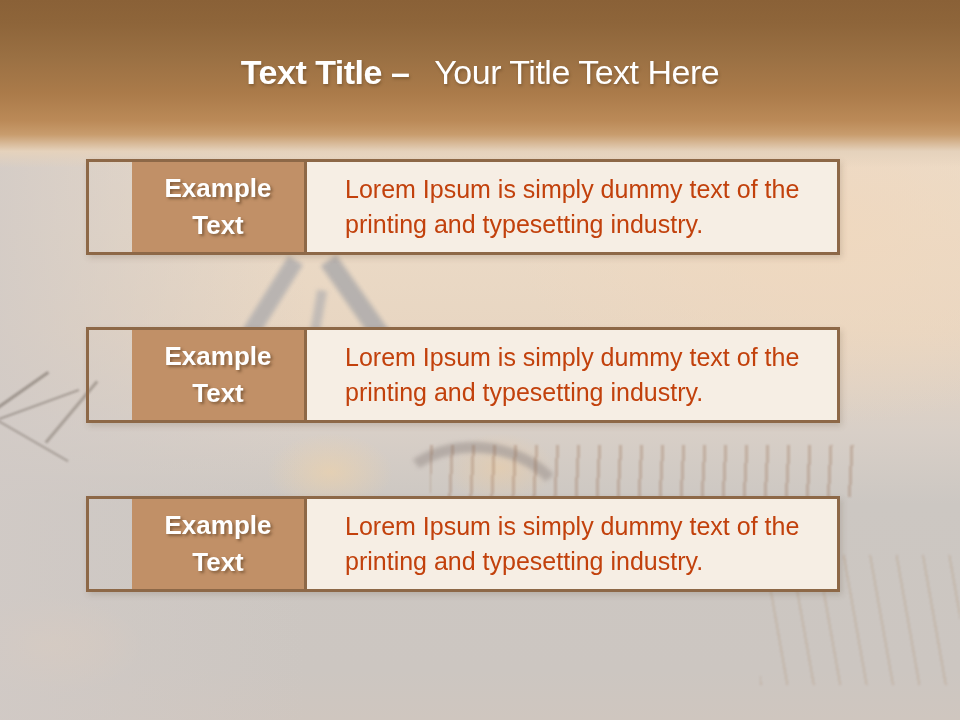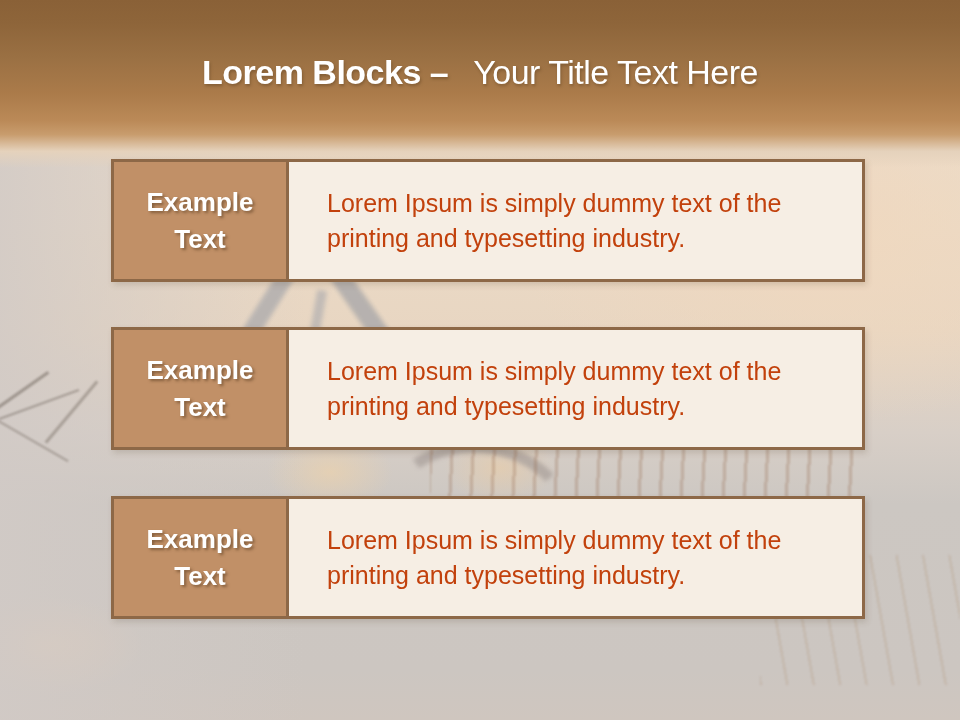--- a/index.html
+++ b/index.html
@@ -53,23 +53,24 @@
     position:absolute;left:0;top:53px;width:960px;z-index:2;
     text-align:center;color:#ffffff;font-size:34px;letter-spacing:-0.5px;
     text-shadow:1px 2px 3px rgba(70,45,20,.35);
     margin:0;font-weight:400;
   }
   .title .t-bold{font-weight:700;}
   .title .t-reg{font-weight:400;margin-left:25px;}
 
   
   .block{
-    position:absolute;left:111px;width:754px;height:123px;z-index:2;
+    position:absolute;left:86px;width:754px;height:96px;z-index:2;
     box-sizing:border-box;border:3px solid #8d6847;display:flex;
     box-shadow:2px 3px 6px rgba(90,70,50,.18);
+    padding-left:43px;
   }
   .block.b1{top:159px;} .block.b2{top:327px;} .block.b3{top:496px;}
   .block-label{
     box-sizing:border-box;width:175px;flex:0 0 175px;
     background:#c19067;border-right:3px solid #8d6847;
     display:flex;flex-direction:column;align-items:center;justify-content:center;
     color:#ffffff;font-weight:700;font-size:26px;line-height:37px;
     text-shadow:2px 2px 3px rgba(92,61,33,.6);
   }
   .block-body{
@@ -93,21 +94,21 @@
     <div class="grass-band"></div>
     <div class="grass-band2"></div>
     <div class="grass-l1"></div>
     <div class="grass-l2"></div>
     <div class="grass-l3"></div>
     <div class="grass-l4"></div>
   </div>
 
   <div class="bg-top"></div>
 
-  <h1 class="title"><span class="t-bold">Lorem Blocks –</span><span class="t-reg">Your Title Text Here</span></h1>
+  <h1 class="title"><span class="t-bold">Text Title –</span><span class="t-reg">Your Title Text Here</span></h1>
 
   <div class="block b1">
     <div class="block-label">
       <span>Example</span>
       <span>Text</span>
     </div>
     <div class="block-body">
       <p>Lorem Ipsum is simply dummy text of the printing and typesetting industry.</p>
     </div>
   </div>

